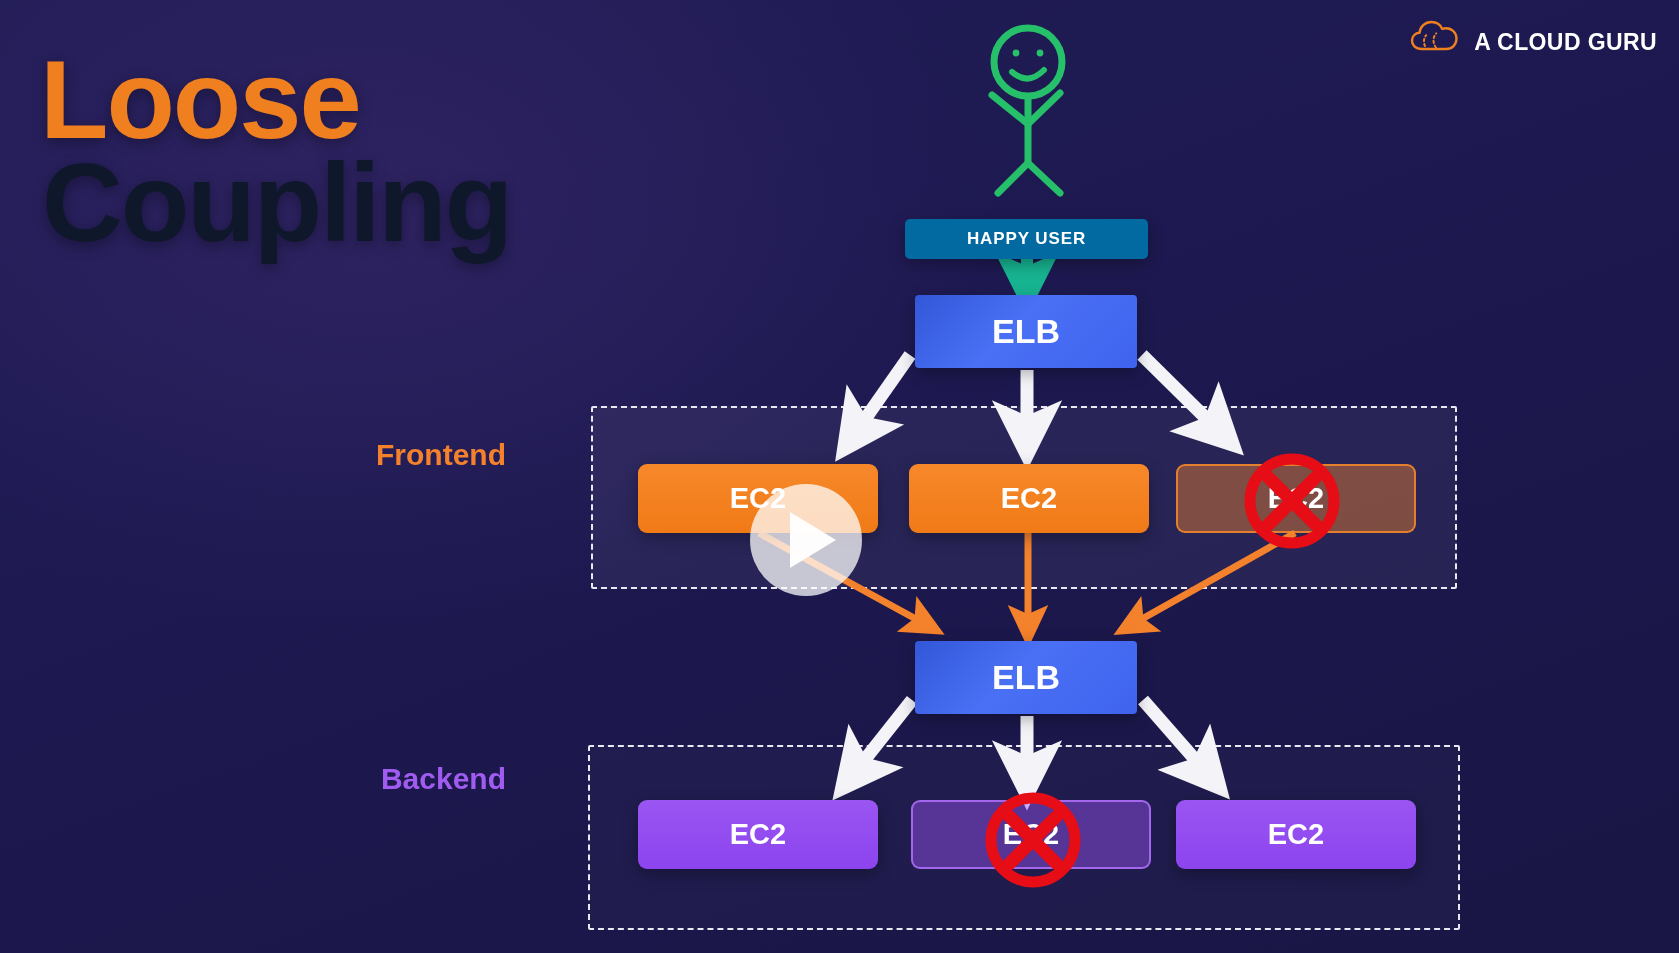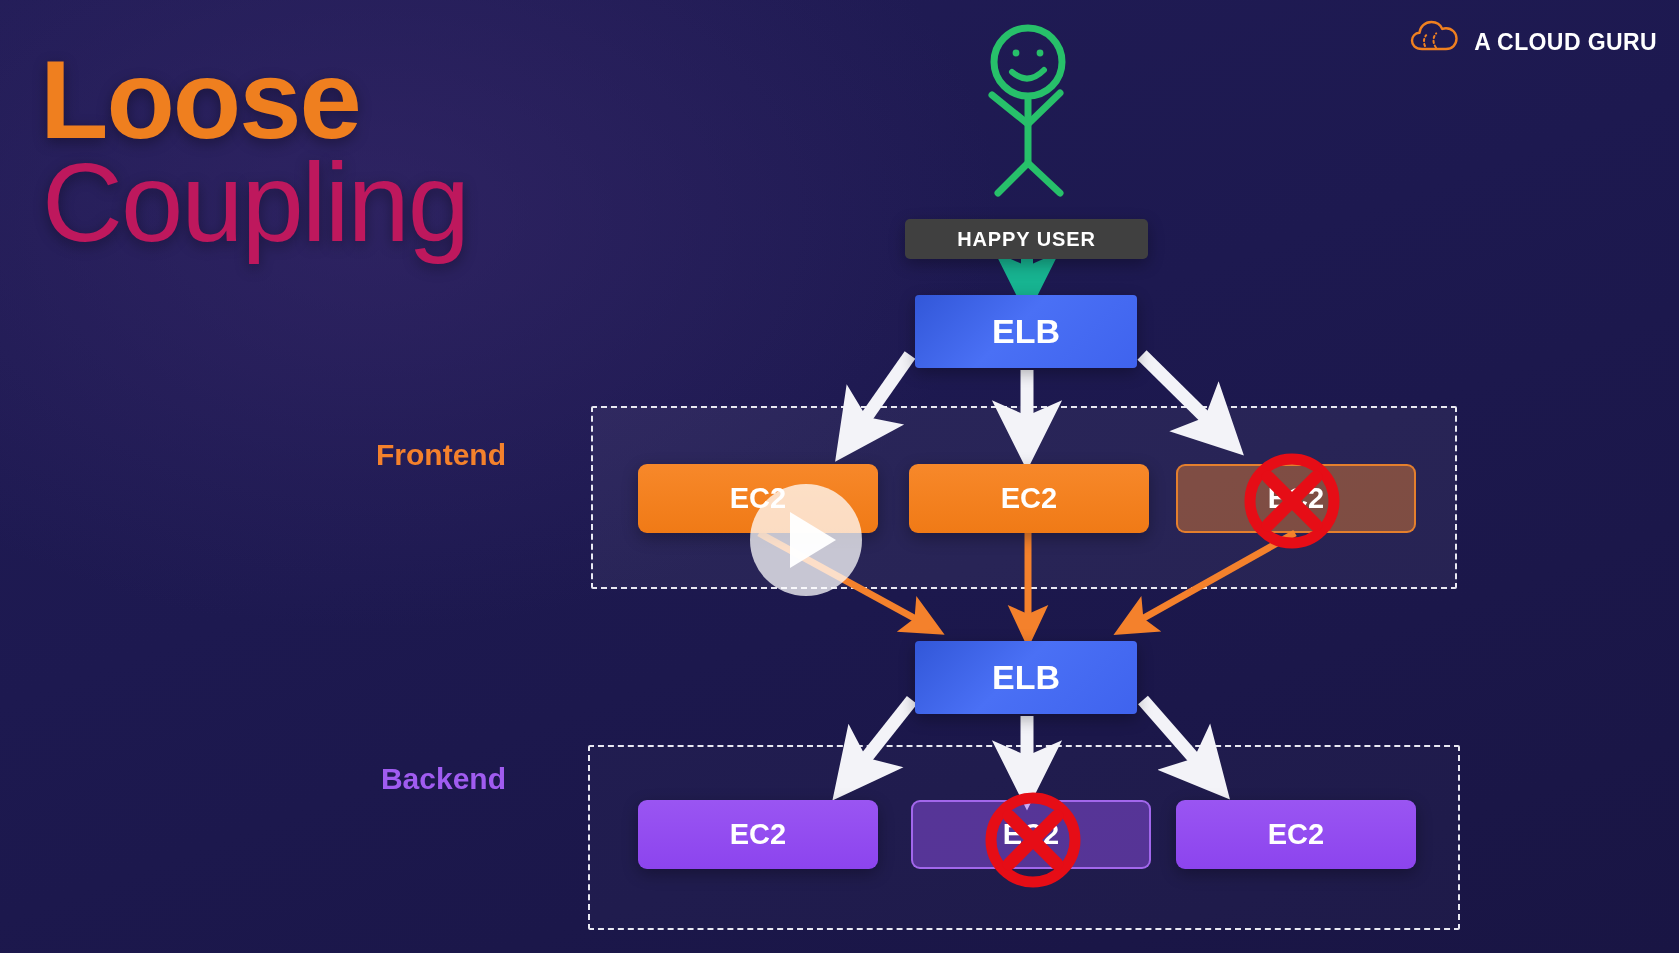--- a/index.html
+++ b/index.html
@@ -33,21 +33,21 @@
   .title-block {
     position: absolute; left: 40px; top: 48px;
     line-height: 0.92;
   }
   .title-line1 {
     font-size: 112px; font-weight: bold; color: #ef7f1f;
     letter-spacing: -2px;
     text-shadow: 0 4px 14px rgba(0,0,0,0.35);
   }
   .title-line2 {
-    font-size: 112px; font-weight: normal; color: #be185d;
+    font-size: 112px; font-weight: bold; color: #0f172a;
     letter-spacing: -2px; padding-left: 2px;
     text-shadow: 0 4px 14px rgba(0,0,0,0.35);
   }
 
   
   .tier-label {
     position: absolute; font-size: 30px; font-weight: bold;
     text-align: right; width: 260px;
   }
   .tier-label.frontend { left: 246px; top: 438px; color: #f4812c; }
@@ -95,24 +95,24 @@
     background: rgba(154,85,242,0.45);
     border: 2px solid rgba(171,110,245,0.9);
     box-shadow: none;
   }
   .node.elb {
     width: 222px; height: 73px; font-size: 34px;
     border-radius: 4px;
     background: linear-gradient(135deg, #3257d8 0%, #4a70f5 45%, #3f63ee 100%);
   }
   .node.happy {
-    width: 243px; height: 40px; font-size: 20px;
+    width: 243px; height: 40px; font-size: 17px;
     letter-spacing: 0.9px;
     border-radius: 5px;
-    background: #404040;
+    background: #0369a1;
   }
 
   
   #elb-top       { left: 915px; top: 295px; }
   #elb-mid       { left: 915px; top: 641px; }
   #happy-user    { left: 905px; top: 219px; }
 
   #ec2-f1 { left: 638px; top: 464px; }
   #ec2-f2 { left: 909px; top: 464px; }
   #ec2-f3 { left: 1176px; top: 464px; }

